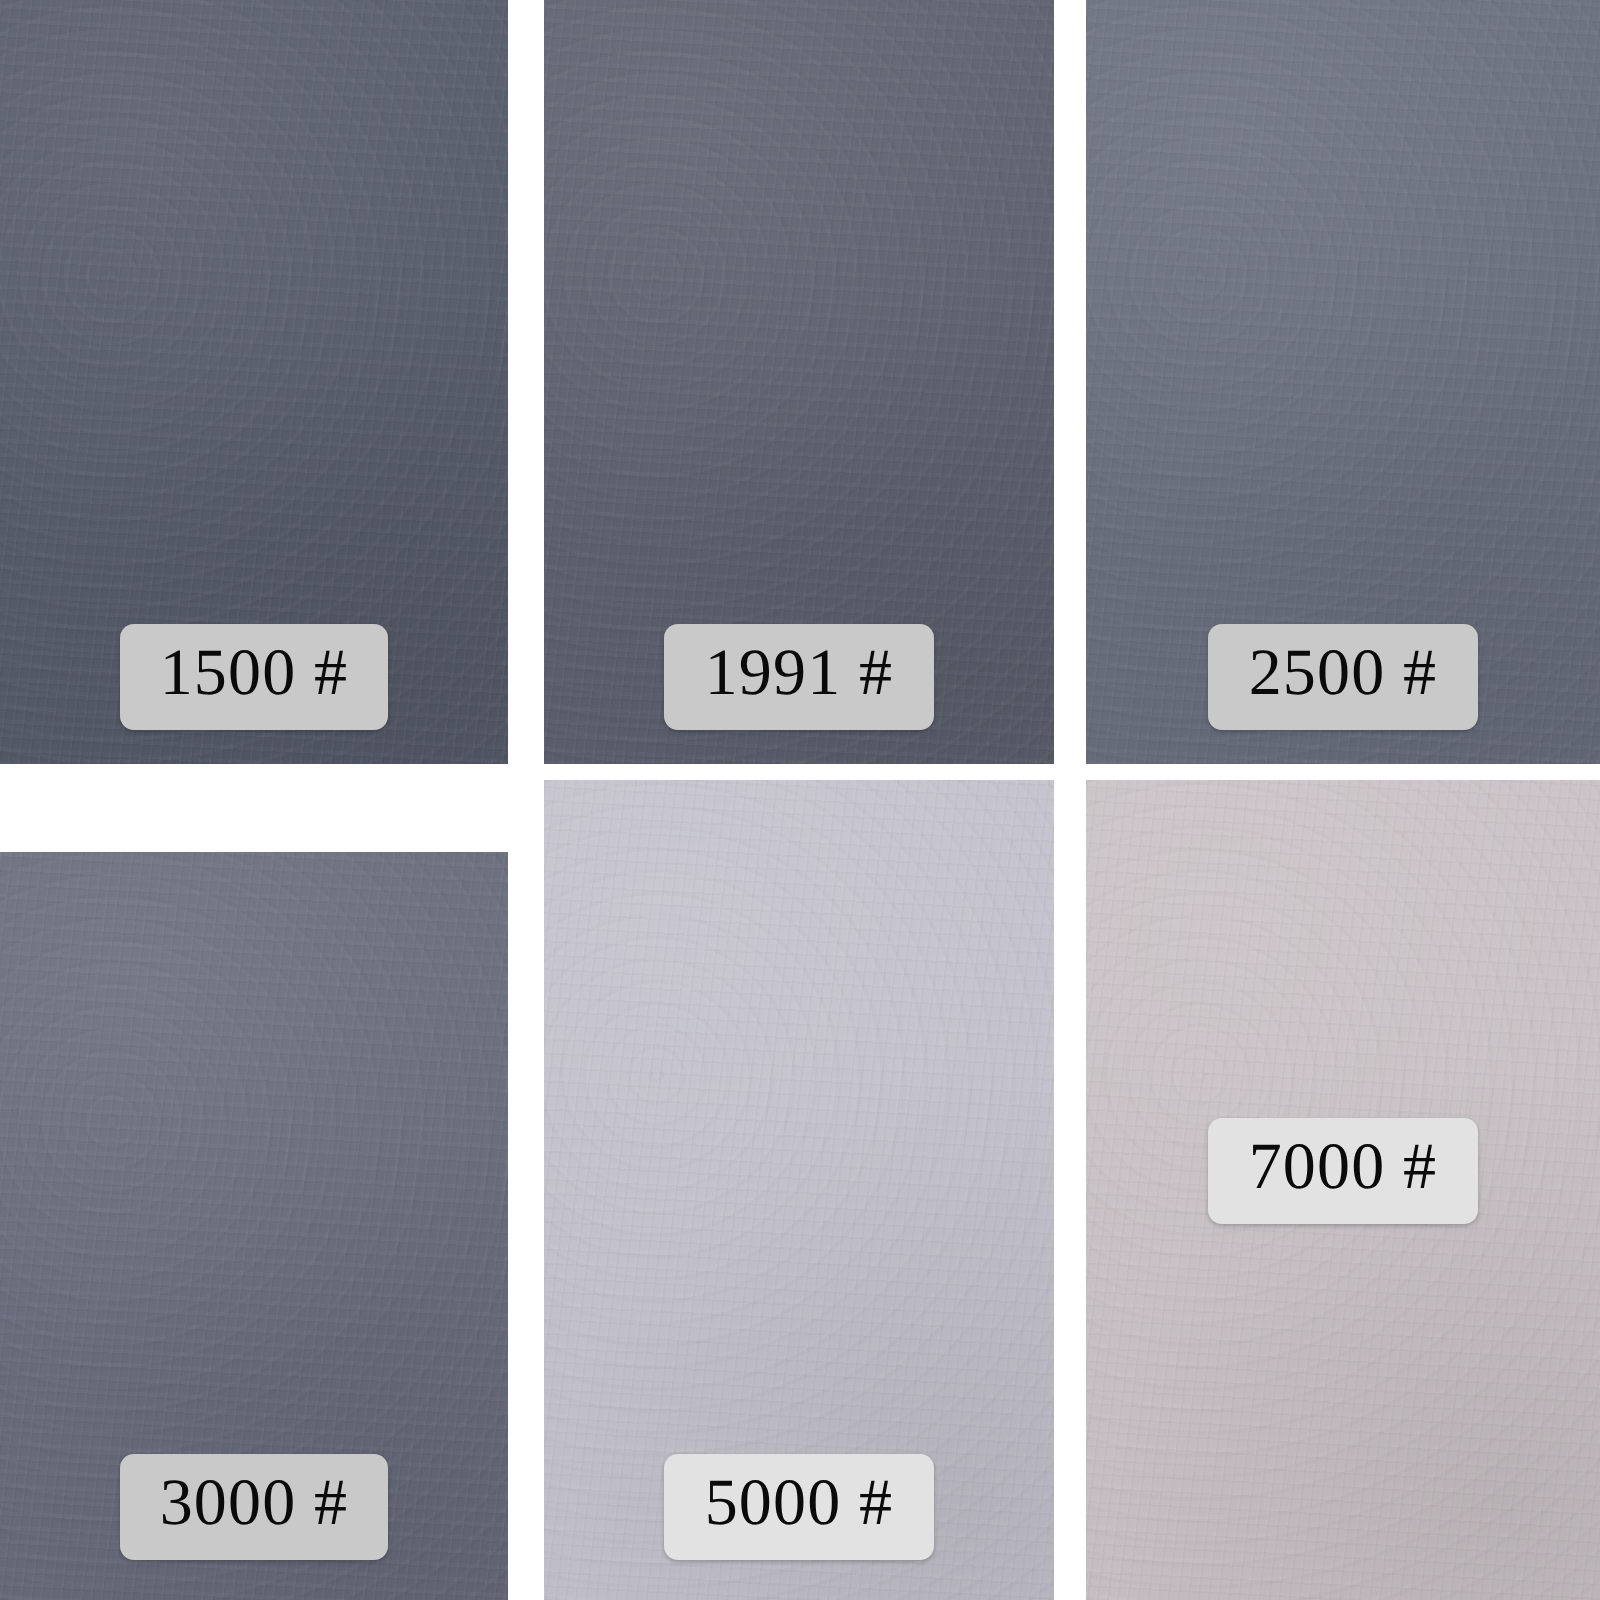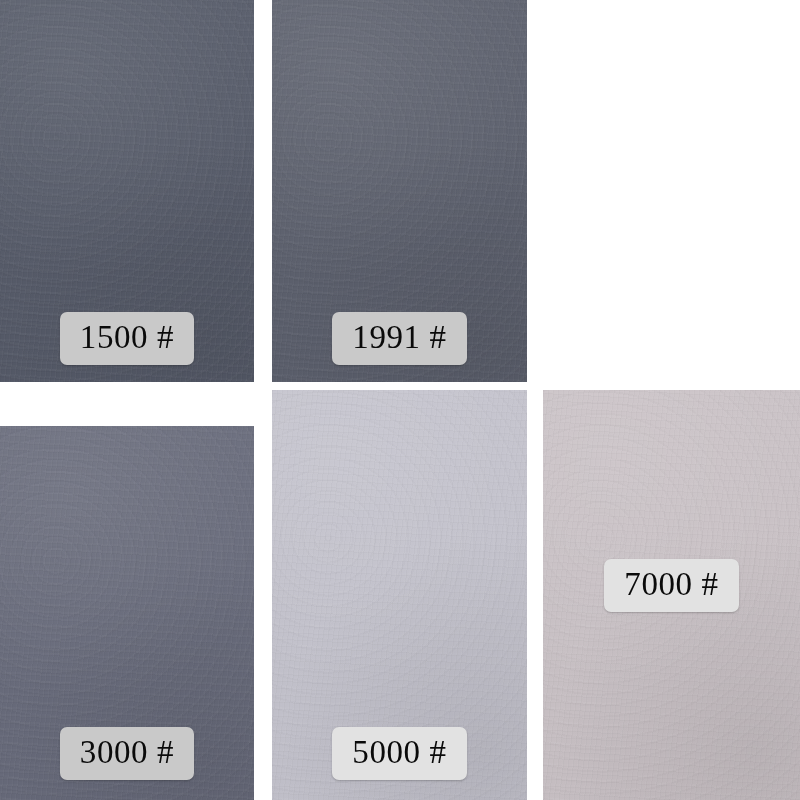--- a/index.html
+++ b/index.html
@@ -125,20 +125,25 @@
     <div class="grain"></div>
     <div class="grit-label" style="background-color: rgb(201, 201, 201);">1500 #</div>
   </div>
 
   <div class="swatch cell-r1c2" style="background-color: rgb(91, 95, 108);">
     <div class="sheen"></div>
     <div class="grain"></div>
     <div class="grit-label" style="background-color: rgb(201, 201, 201);">1991 #</div>
   </div>
 
+  <div class="swatch cell-r1c3" style="background-color: rgb(104, 109, 124);">
+    <div class="sheen"></div>
+    <div class="grain"></div>
+    <div class="grit-label" style="background-color: rgb(201, 201, 201);">2500 #</div>
+  </div>
 
   <div class="swatch cell-r2c1" style="background-color: rgb(103, 106, 122); margin-top: 36px;">
     <div class="sheen"></div>
     <div class="grain"></div>
     <div class="grit-label" style="background-color: rgb(201, 201, 201);">3000 #</div>
   </div>
 
   <div class="swatch cell-r2c2" style="background-color: rgb(195, 194, 204);">
     <div class="sheen"></div>
     <div class="grain"></div>

